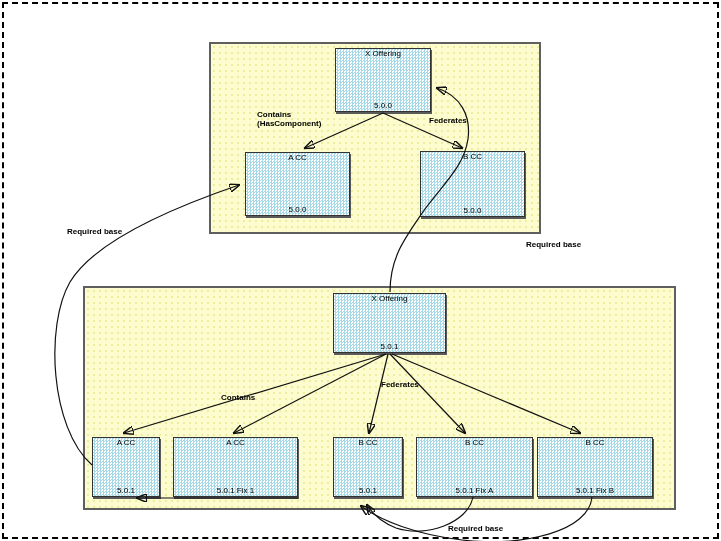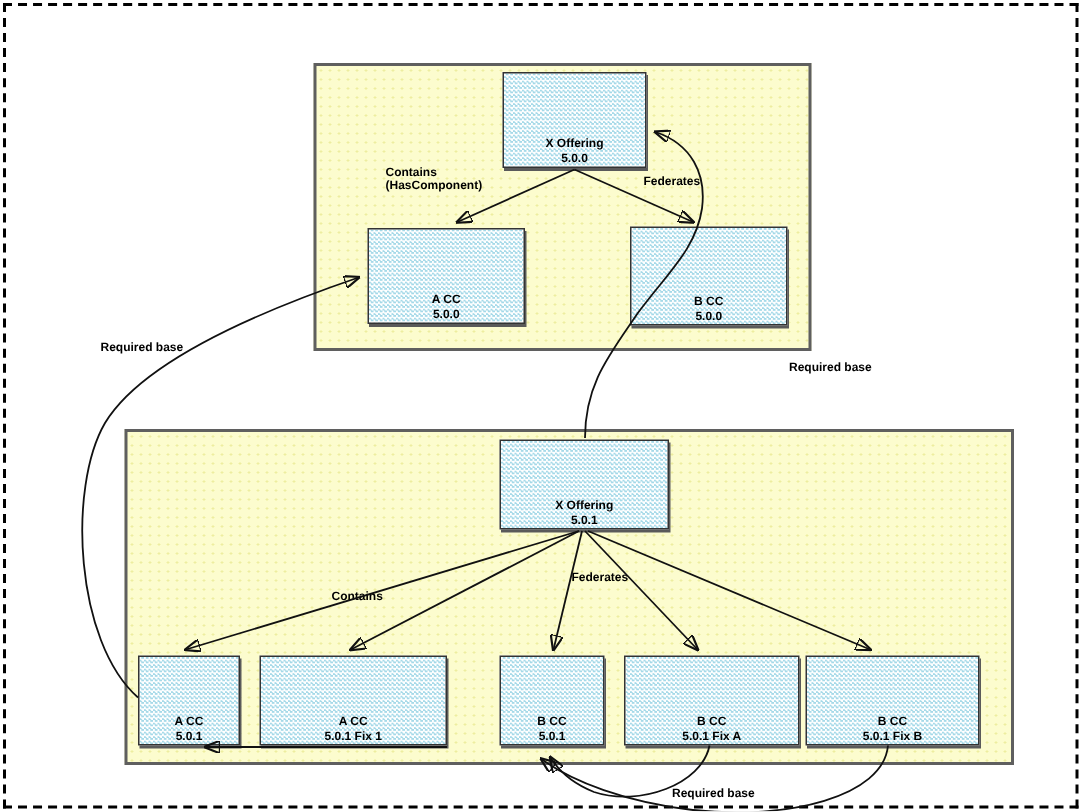--- a/index.html
+++ b/index.html
@@ -30,22 +30,22 @@
   }
   .container-top{left:209px;top:42px;width:332px;height:192px;}
   .container-bottom{left:83px;top:286px;width:593px;height:224px;}
   .node{
     position:absolute;box-sizing:border-box;z-index:2;
     background-color:var(--node-fill);
     background-image:conic-gradient(var(--node-pattern) 25%, transparent 0 50%, var(--node-pattern) 0 75%, transparent 0);
     background-size:3px 3px;
     border:1px solid var(--node-border);
     box-shadow:1px 2px 0 #5a5a5a;
-    display:flex;flex-direction:column;align-items:center;justify-content:flex-end;
-    font-size:8px;font-weight:bold;color:#000;text-align:center;line-height:10px;
+    display:flex;flex-direction:column;align-items:center;justify-content:space-between;
+    font-size:8px;font-weight:normal;color:#000;text-align:center;line-height:10px;
   }
   .n-xo500{left:335px;top:48px;width:96px;height:64px;}
   .n-acc500{left:245px;top:152px;width:105px;height:64px;}
   .n-bcc500{left:420px;top:151px;width:105px;height:66px;}
   .n-xo501{left:333px;top:293px;width:113px;height:60px;}
   .n-acc501{left:92px;top:437px;width:68px;height:60px;}
   .n-acc501fix1{left:173px;top:437px;width:125px;height:60px;}
   .n-bcc501{left:333px;top:437px;width:70px;height:60px;}
   .n-bcc501fixa{left:416px;top:437px;width:117px;height:60px;}
   .n-bcc501fixb{left:537px;top:437px;width:116px;height:60px;}

